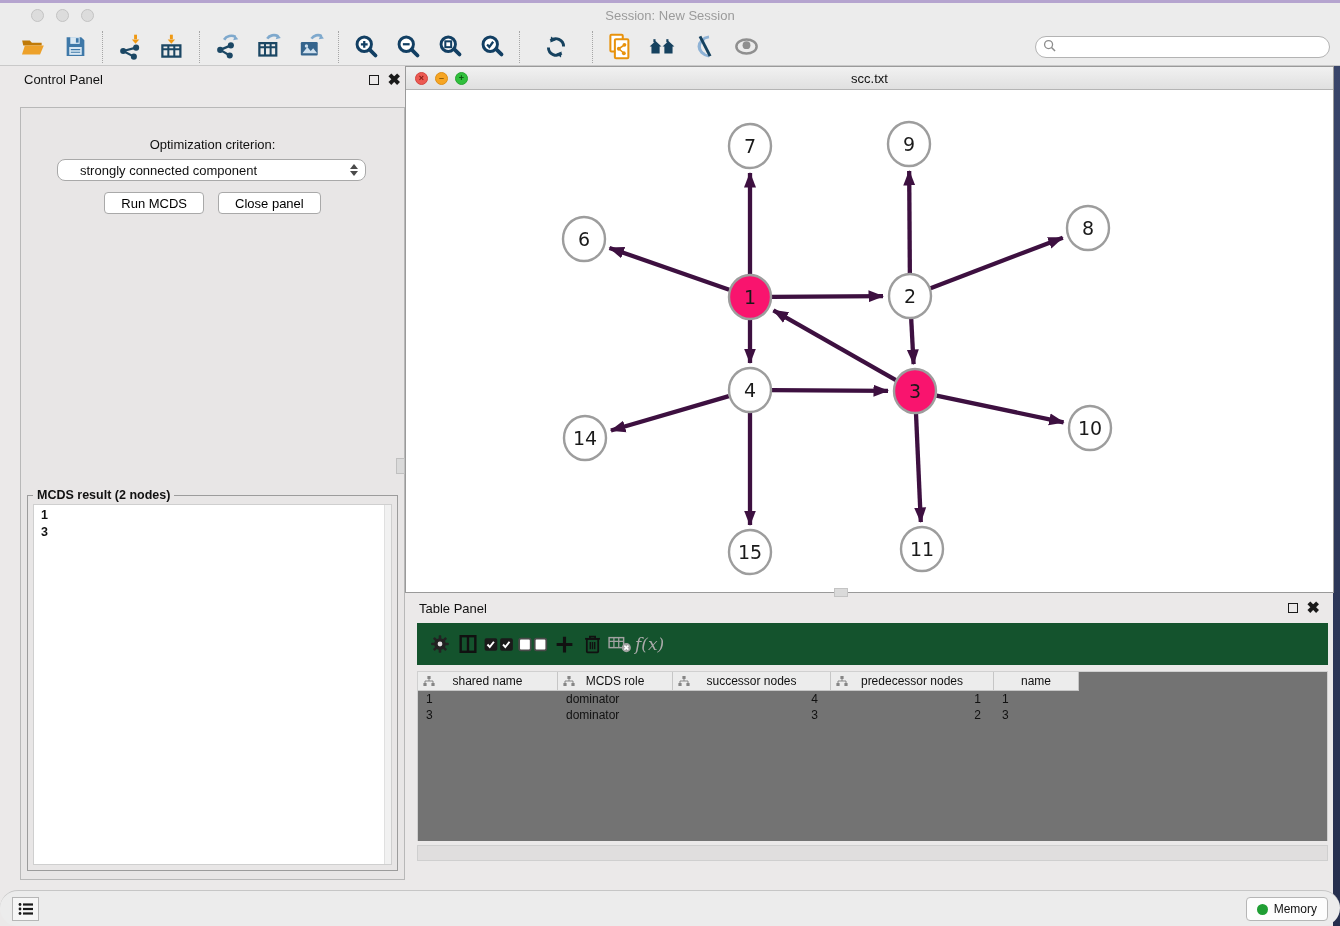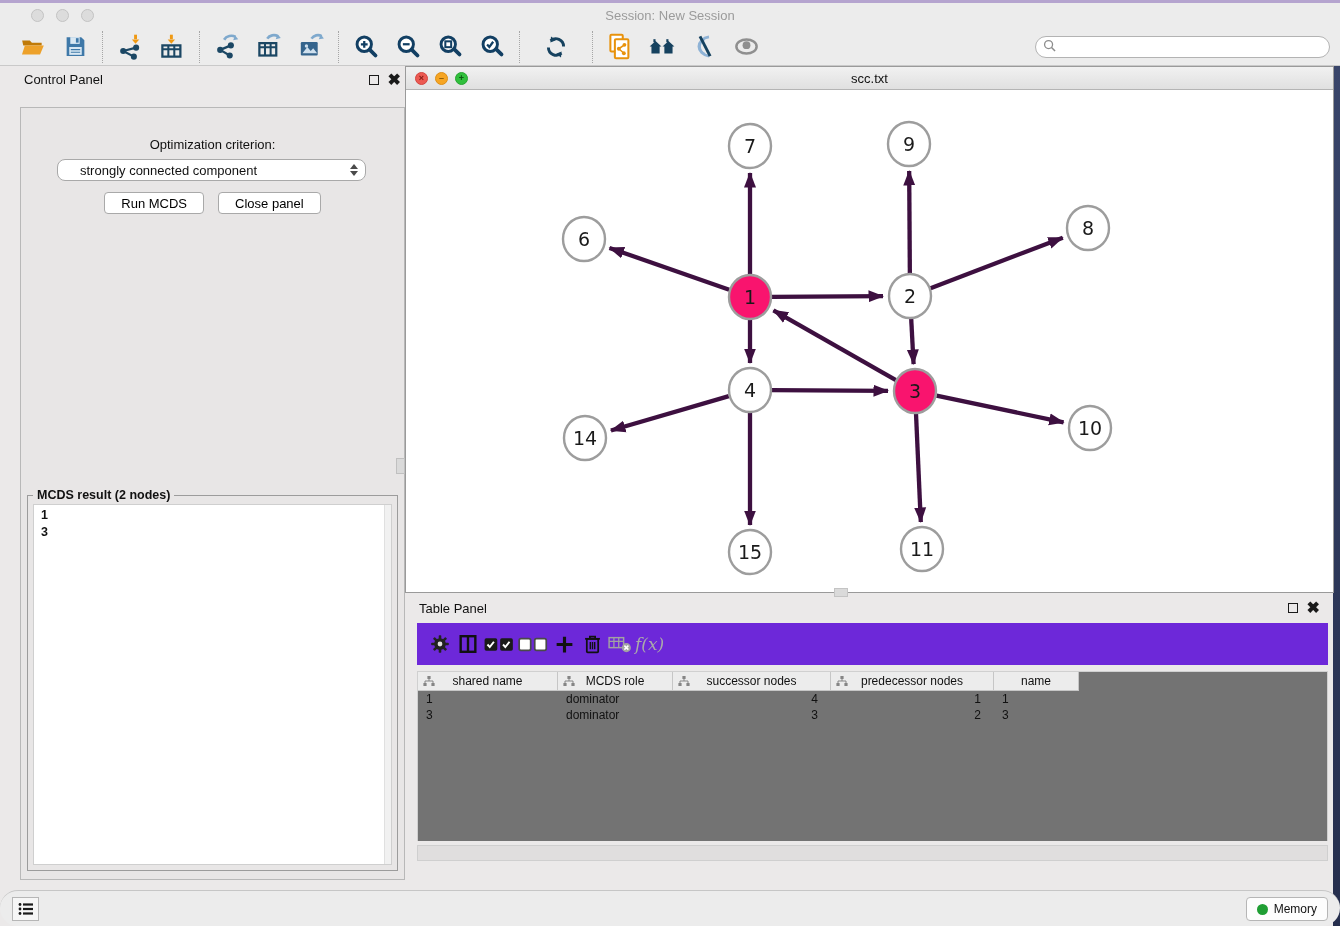--- a/index.html
+++ b/index.html
@@ -63,21 +63,21 @@
   .light.yellow { background:#f6a523; border:1px solid #dd8f17; color:#8a5a07; }
   .light.green { background:#30bf3c; border:1px solid #27a531; color:#0c5a12; }
   .nw-title { font-size:13px; color:#111; }
   .nw-canvas { position:absolute; left:0; top:23px; right:0; bottom:0; background:#fff; }
   .nw-canvas svg { display:block; }
 
   
   .table-panel { position:absolute; left:405px; top:595px; width:929px; height:291px; }
   .tp-header { height:26px; display:flex; align-items:center; padding:0 14px; }
   .tp-title { font-size:13px; }
-  .tp-toolbar { margin:2px 6px 0 12px; height:42px; background:#6d28d9; display:flex; align-items:center; gap:2px; padding:0 10px; }
+  .tp-toolbar { margin:2px 6px 0 12px; height:42px; background:#14532d; display:flex; align-items:center; gap:2px; padding:0 10px; }
   .tp-icon { width:26px; height:26px; display:flex; align-items:center; justify-content:center; }
   .fx-label { font-size:17px; font-style:italic; font-family:"DejaVu Serif",serif; color:#aaa; }
   .tp-table { margin:6px 6px 4px 12px; height:170px; background:#737373; border:1px solid #d0d0d0; border-bottom:none; overflow:hidden; }
   .thead { display:flex; height:19px; }
   .th { background:#ececec; border-right:1px solid #c6c6c6; border-bottom:1px solid #c6c6c6; display:flex; align-items:center; justify-content:center; font-size:12px; position:relative; flex-shrink:0; }
   .th .tree-ic { position:absolute; left:5px; top:4px; }
   .trow { display:flex; height:16px; font-size:12px; }
   .td { display:flex; align-items:center; flex-shrink:0; padding:0 8px; }
   .td.right { justify-content:flex-end; padding-right:13px; }
   .tp-hscroll { margin:0 6px 0 12px; height:16px; background:#e0dede; border:1px solid #cfcfcf; }

